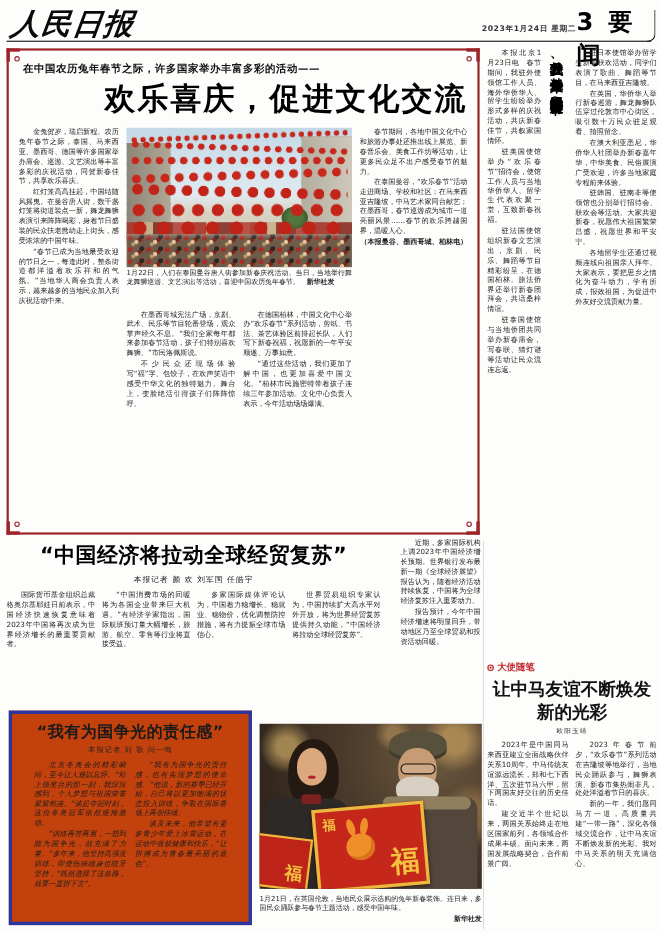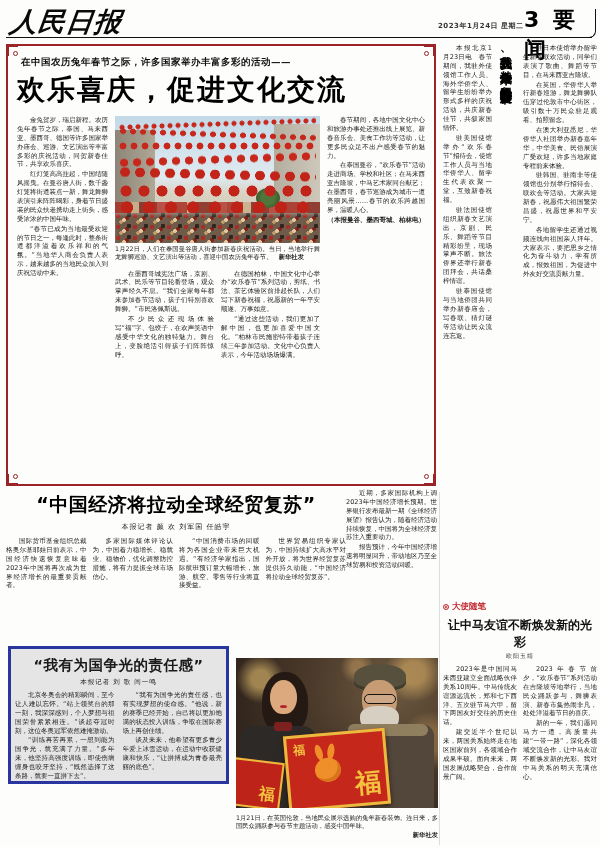--- a/index.html
+++ b/index.html
@@ -20,28 +20,28 @@
   
   .red-box { position:absolute; left:6px; top:44px; width:430px; height:442px;
     border:2.5px solid #9c2328; background:#fdfdfc; padding:6px 9px 4px; }
   .corn { position:absolute; width:12px; height:12px; }
   .corn i { position:absolute; width:5px; height:5px; border:1.6px solid #9c2328; border-radius:50%; }
   .corn.tl { left:-2px; top:-2px; border-left:3.5px solid #9c2328; border-top:3.5px solid #9c2328; } .corn.tl i { right:0; bottom:0; }
   .corn.tr { right:-2px; top:-2px; border-right:3.5px solid #9c2328; border-top:3.5px solid #9c2328; } .corn.tr i { left:0; bottom:0; }
   .corn.bl { left:-2px; bottom:-2px; border-left:3.5px solid #9c2328; border-bottom:3.5px solid #9c2328; } .corn.bl i { right:0; top:0; }
   .corn.br { right:-2px; bottom:-2px; border-right:3.5px solid #9c2328; border-bottom:3.5px solid #9c2328; } .corn.br i { left:0; top:0; }
   .kicker { font-size:9.5px; font-weight:bold; color:#111; margin:4px 0 2px 4px; letter-spacing:0.5px; }
-  .main-headline { font-size:28px; font-weight:bold; text-align:left; letter-spacing:2px; color:#000; margin:2px 0 7px; }
+  .main-headline { font-size:28px; font-weight:bold; text-align:right; letter-spacing:2px; color:#000; margin:2px 0 7px; }
   .ma-body { display:flex; gap:7px; height:342px; overflow:hidden; }
   .col { overflow:hidden; }
   .smalltext, .smalltext p { font-size:6.5px; line-height:1.37; text-align:justify; color:#1c1c1c; }
   .para { text-indent:2em; margin-bottom:1px; }
   .c1 { width:92px; height:100%; }
   .ma-mid { width:205px; }
-  .ma-mid-cols { display:flex; gap:7px; height:184px; overflow:hidden; margin-top:8px; }
+  .ma-mid-cols { display:flex; gap:7px; height:184px; overflow:hidden; margin-top:20px; }
   .ma-mid-cols .col { width:99px; }
   .c4 { width:99px; height:100%; }
   .bold-tail { font-weight:bold; text-align:right; font-size:6.5px; margin-top:1px; }
   .caption { font-size:6.3px; line-height:1.32; text-align:justify; color:#222; margin-top:2px; }
   .caption b { font-weight:bold; }
 
   
   .photo-top { position:relative; width:205px; height:127px; overflow:hidden;
     background:linear-gradient(180deg,#c3d9e7 0%,#dfeaf0 48%,#d8d2c2 62%,#cfc6b2 100%); }
   .bld-l { position:absolute; left:0; top:14px; width:40px; height:92px;
@@ -66,35 +66,35 @@
     background-color:#6e5b49;
     background-image:
       radial-gradient(circle at 3px 3px,#a92d24 2px,rgba(0,0,0,0) 2.5px),
       radial-gradient(circle at 9px 7px,#e2c7a0 1.7px,rgba(0,0,0,0) 2.2px),
       radial-gradient(circle at 14px 2px,#2d251e 2px,rgba(0,0,0,0) 2.5px),
       radial-gradient(circle at 6px 9px,#c59d67 1.5px,rgba(0,0,0,0) 2px),
       radial-gradient(circle at 12px 5px,#822219 1.8px,rgba(0,0,0,0) 2.3px);
     background-size:17px 11px; box-shadow:inset 0 2px 3px rgba(255,255,255,.25); }
 
   
-  .economy { position:absolute; left:6px; top:489px; width:431px; height:170px; display:flex; gap:0; }
+  .economy { position:absolute; left:6px; top:489px; width:431px; height:170px; display:flex; gap:18px; }
   .eco-left { width:340px; }
   .eco-headline { font-size:19px; font-weight:bold; text-align:center; letter-spacing:0.5px; color:#000; margin-top:3px; }
   .byline { font-size:7px; text-align:center; color:#222; margin:4px 0 5px; letter-spacing:1px; }
   .eco-cols { display:flex; gap:6px; height:112px; overflow:hidden; }
   .eco-cols .col { flex:1; }
   .eco-right { flex:1; overflow:hidden; height:168px; }
 
   
-  .blue-box { position:absolute; left:8px; top:646px; width:221px; height:138px;
-    border:3px solid #2a36a0; padding:5px 4px 4px; background:#e5e5e5; }
+  .blue-box { position:absolute; left:8px; top:646px; width:221px; height:195px;
+    border:3px solid #2a36a0; padding:5px 20px 4px; background:#c2410c; }
   .int-headline { font-size:14.5px; font-weight:bold; text-align:center; letter-spacing:0.5px; margin-top:2px; }
   .int-byline { font-size:6.5px; text-align:center; color:#222; margin:3px 0 4px; letter-spacing:1px; }
   .int-cols { display:flex; gap:8px; height:148px; overflow:hidden; }
-  .int-cols .col { flex:1; }
+  .int-cols .col { flex:1;font-style:italic; }
 
   
   .photo-bottom { position:absolute; left:236px; top:658px; width:202px; height:150px; overflow:hidden;
     background:radial-gradient(circle at 78% 18%, #6d5940 0%, #4c3b2b 40%, #31251d 80%); }
   .pb-lights { position:absolute; inset:0;
     background-image:
       radial-gradient(circle at 12% 14%, rgba(244,205,120,.55) 0 4%, rgba(0,0,0,0) 11%),
       radial-gradient(circle at 88% 10%, rgba(238,190,110,.5) 0 5%, rgba(0,0,0,0) 13%),
       radial-gradient(circle at 60% 6%, rgba(230,180,110,.4) 0 3%, rgba(0,0,0,0) 9%),
       radial-gradient(circle at 96% 55%, rgba(222,170,100,.35) 0 6%, rgba(0,0,0,0) 14%); }
@@ -127,21 +127,21 @@
   .right-top .col { width:74px; height:100%; }
   .vhead { float:right; width:22px; height:324px; margin:2px 0 4px 3px;
     writing-mode:vertical-rl; font-size:12px; font-weight:bold; letter-spacing:0.5px;
     line-height:22px; color:#000; }
 
   
   .divider-v { position:absolute; left:439px; top:492px; height:353px; border-left:1px solid #ddd; }
   .amb { position:absolute; left:443px; top:601px; width:154px; }
   .amb-label { display:flex; align-items:center; gap:3px; font-size:8.5px; font-weight:bold; color:#c0272d; }
   .amb-icon { width:6px; height:6px; border:1.4px solid #c0272d; border-radius:50%; background:#fff; box-shadow:inset 0 0 0 1px #fff, inset 0 0 0 3px #c0272d; }
-  .amb-headline { font-size:12px; font-weight:bold; text-align:center; color:#111; margin:4px 0 1px; }
+  .amb-headline { font-size:16px; font-weight:bold; text-align:center; color:#111; margin:4px 0 1px; }
   .amb-byline { font-size:6px; text-align:center; color:#333; margin-bottom:4px; letter-spacing:1px; }
   .amb-cols { display:flex; gap:6px; height:158px; overflow:hidden; }
   .amb-cols .col { width:74px; }
 </style>
 </head>
 <body>
 
 <div id="page">
 
   <div>
@@ -222,25 +222,25 @@
     <div class="eco-left">
       <h2 class="eco-headline">“中国经济将拉动全球经贸复苏”</h2>
       <div class="byline">本报记者 颜 欢 刘军国 任皓宇</div>
       <div class="eco-cols">
         <div class="col smalltext">
 
         <p class="para">国际货币基金组织总裁格奥尔基耶娃日前表示，中国经济快速恢复意味着2023年中国将再次成为世界经济增长的最重要贡献者。</p>
           </div>
         <div class="col smalltext">
 
+        <p class="para">“中国消费市场的回暖将为各国企业带来巨大机遇。”有经济学家指出，国际航班预订量大幅增长，旅游、航空、零售等行业将直接受益。</p>
+          </div>
+        <div class="col smalltext">
+
         <p class="para">多家国际媒体评论认为，中国着力稳增长、稳就业、稳物价，优化调整防控措施，将有力提振全球市场信心。</p>
-          </div>
-        <div class="col smalltext">
-
-        <p class="para">“中国消费市场的回暖将为各国企业带来巨大机遇。”有经济学家指出，国际航班预订量大幅增长，旅游、航空、零售等行业将直接受益。</p>
           </div>
         <div class="col smalltext">
 
         <p class="para">世界贸易组织专家认为，中国持续扩大高水平对外开放，将为世界经贸复苏提供持久动能，“中国经济将拉动全球经贸复苏”。</p>
           </div>
       </div>
     </div>
     <div class="eco-right smalltext">
 
     <p class="para">近期，多家国际机构上调2023年中国经济增长预期。世界银行发布最新一期《全球经济展望》报告认为，随着经济活动持续恢复，中国将为全球经济复苏注入重要动力。</p>
@@ -294,21 +294,21 @@
     <div class="fp-credit">新华社发</div>
   </div>
 
   <section class="right-top">
     <div class="col smalltext">
       <div class="vhead">我驻外人员、海外华侨华人、留学生举办活动欢度新春佳节</div>
       <div>
 
       <p class="para">本报北京1月23日电　春节期间，我驻外使领馆工作人员、海外华侨华人、留学生纷纷举办形式多样的庆祝活动，共庆新春佳节，共叙家国情怀。</p>
           <p class="para">驻美国使馆举办“欢乐春节”招待会，使馆工作人员与当地华侨华人、留学生代表欢聚一堂，互致新春祝福。</p>
-          <p class="para">驻法国使馆组织新春文艺演出，京剧、民乐、舞蹈等节目精彩纷呈，现场掌声不断。旅法侨界还举行新春团拜会，共话桑梓情谊。</p>
+          <p class="para">驻法国使馆组织新春文艺演出，京剧、民乐、舞蹈等节目精彩纷呈，在德国柏林。旅法侨界还举行新春团拜会，共话桑梓情谊。</p>
           <p class="para">驻泰国使馆与当地侨团共同举办新春庙会，写春联、猜灯谜等活动让民众流连忘返。</p>
         </div>
     </div>
     <div class="col smalltext">
 
     <p class="para">驻日本使馆举办留学生新春联欢活动，同学们表演了歌曲、舞蹈等节目，在马来西亚吉隆坡。</p>
         <p class="para">在英国，华侨华人举行新春巡游，舞龙舞狮队伍穿过伦敦市中心街区，吸引数十万民众驻足观看、拍照留念。</p>
         <p class="para">在澳大利亚悉尼，华侨华人社团举办新春嘉年华，中华美食、民俗展演广受欢迎，许多当地家庭专程前来体验。</p>
         <p class="para">驻韩国、驻南非等使领馆也分别举行招待会、联欢会等活动。大家共迎新春，祝愿伟大祖国繁荣昌盛，祝愿世界和平安宁。</p>
         <p class="para">各地留学生还通过视频连线向祖国亲人拜年。大家表示，要把思乡之情化为奋斗动力，学有所成，报效祖国，为促进中外友好交流贡献力量。</p>

